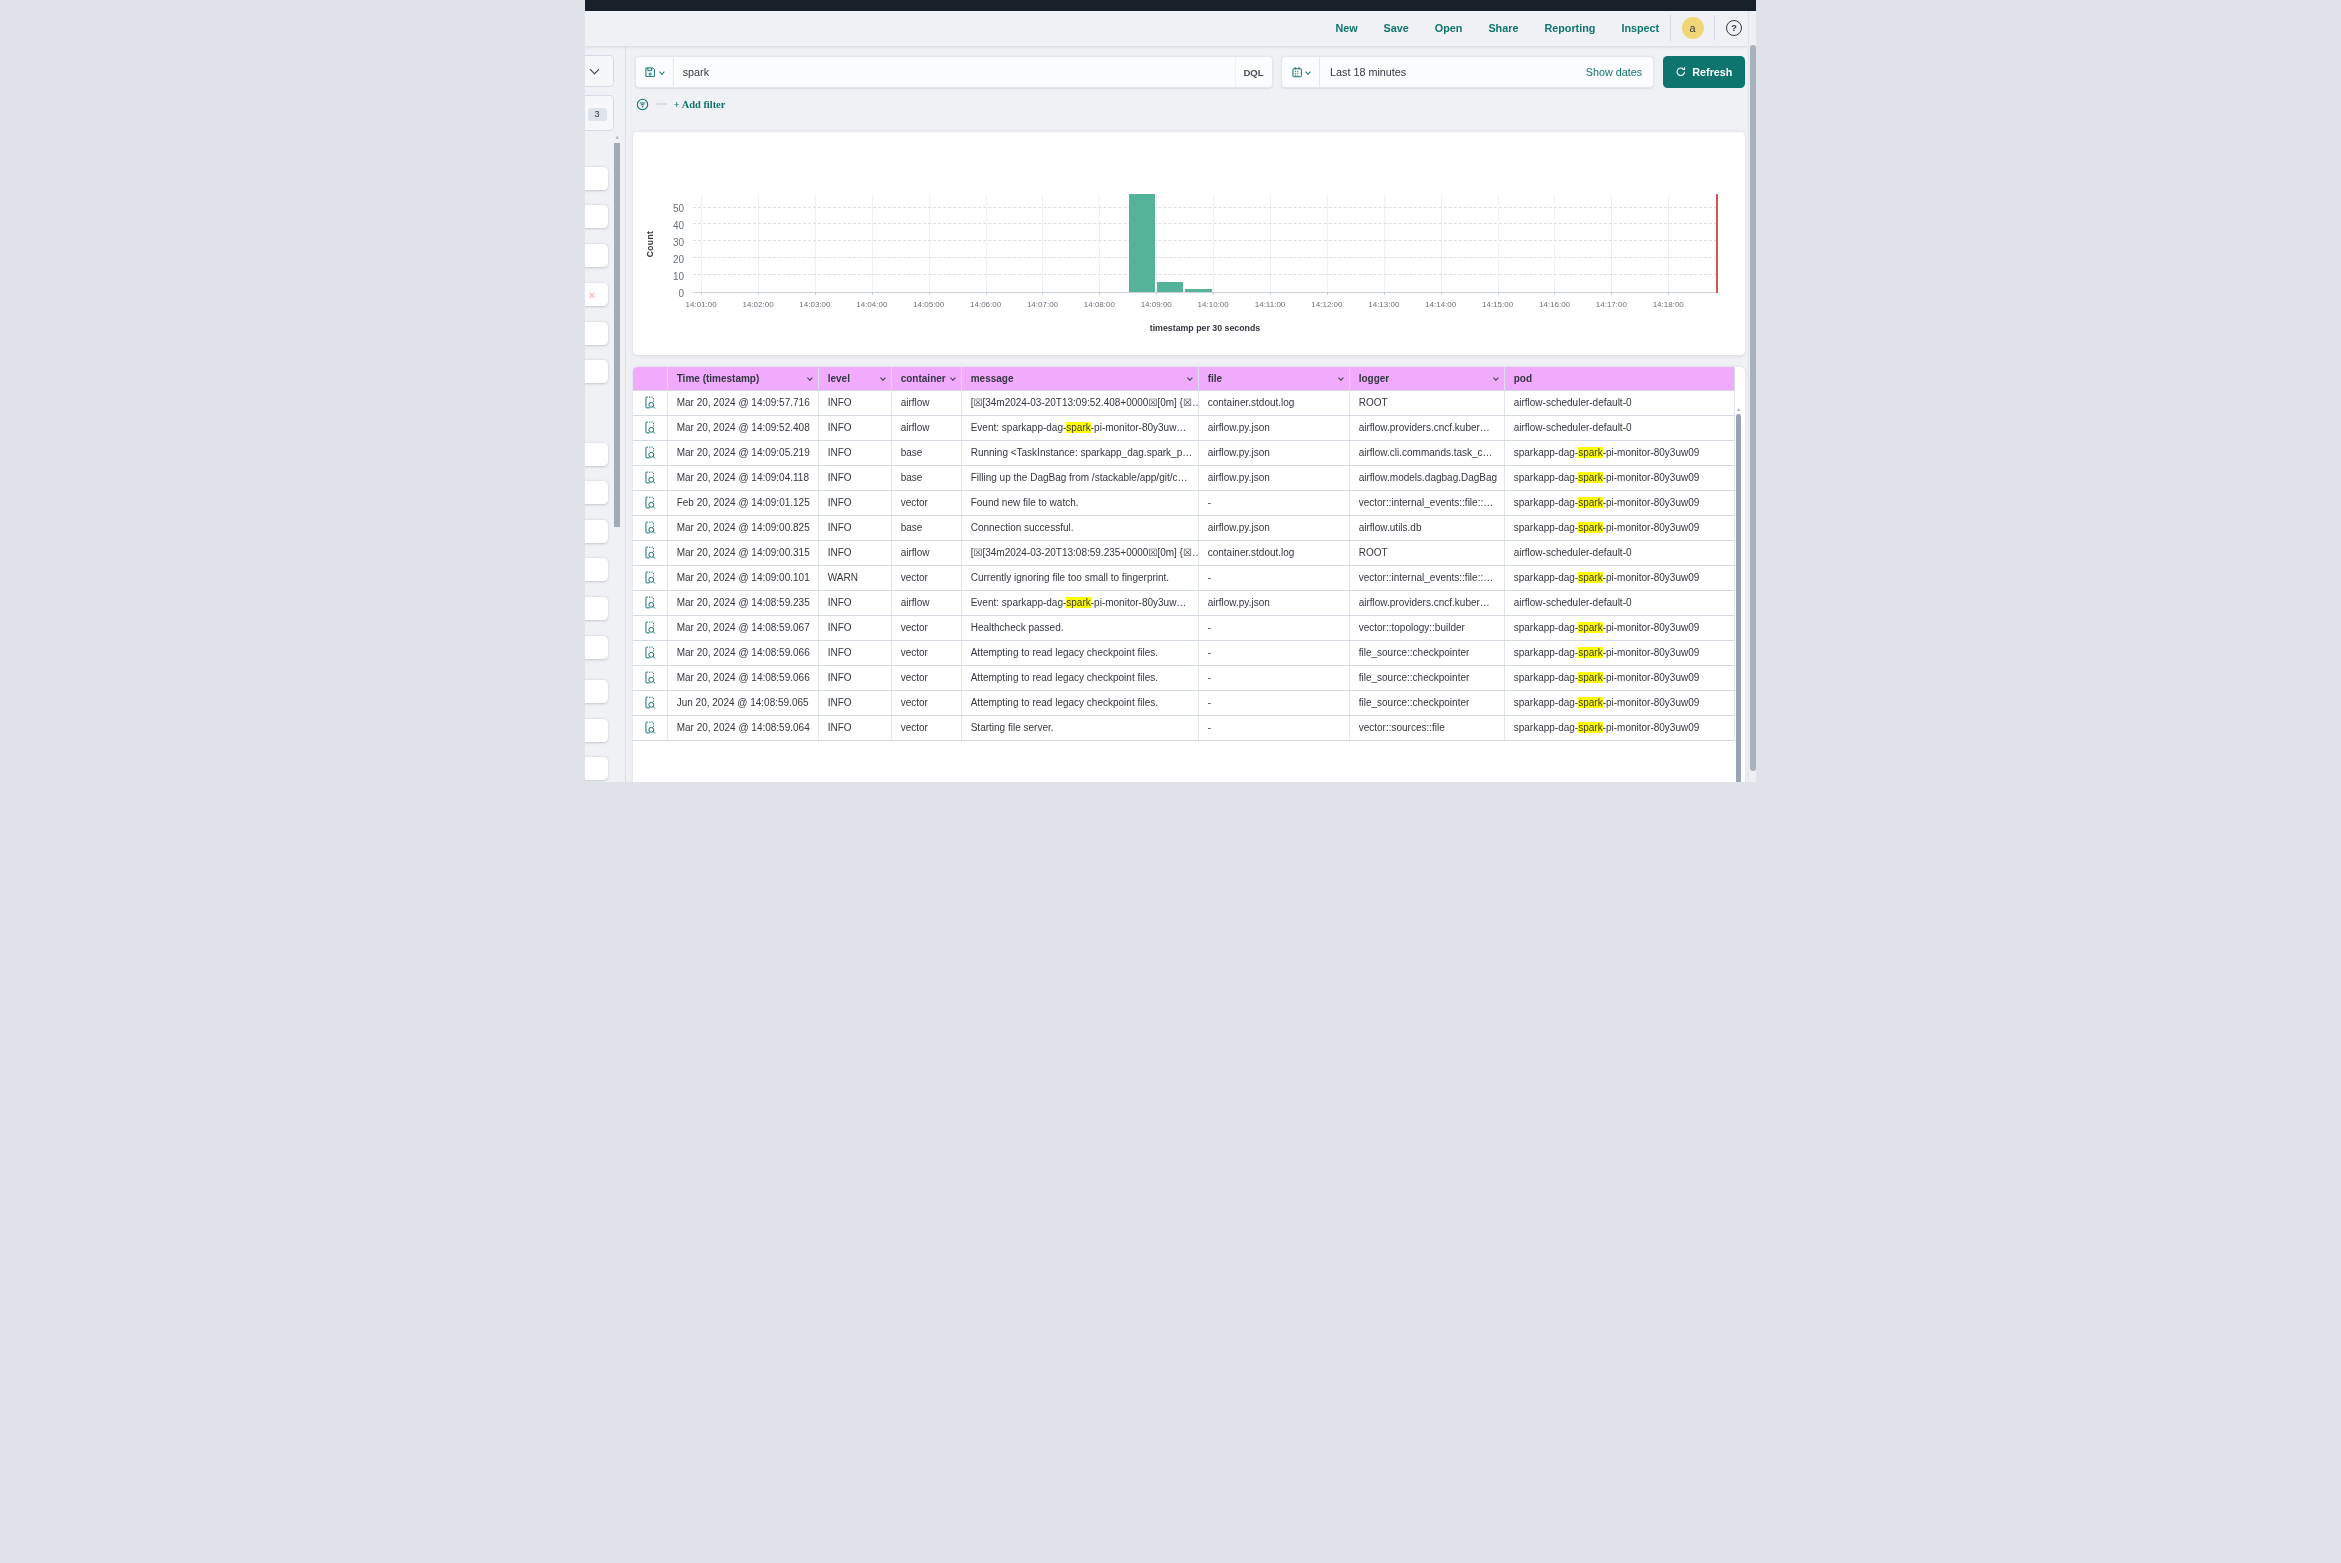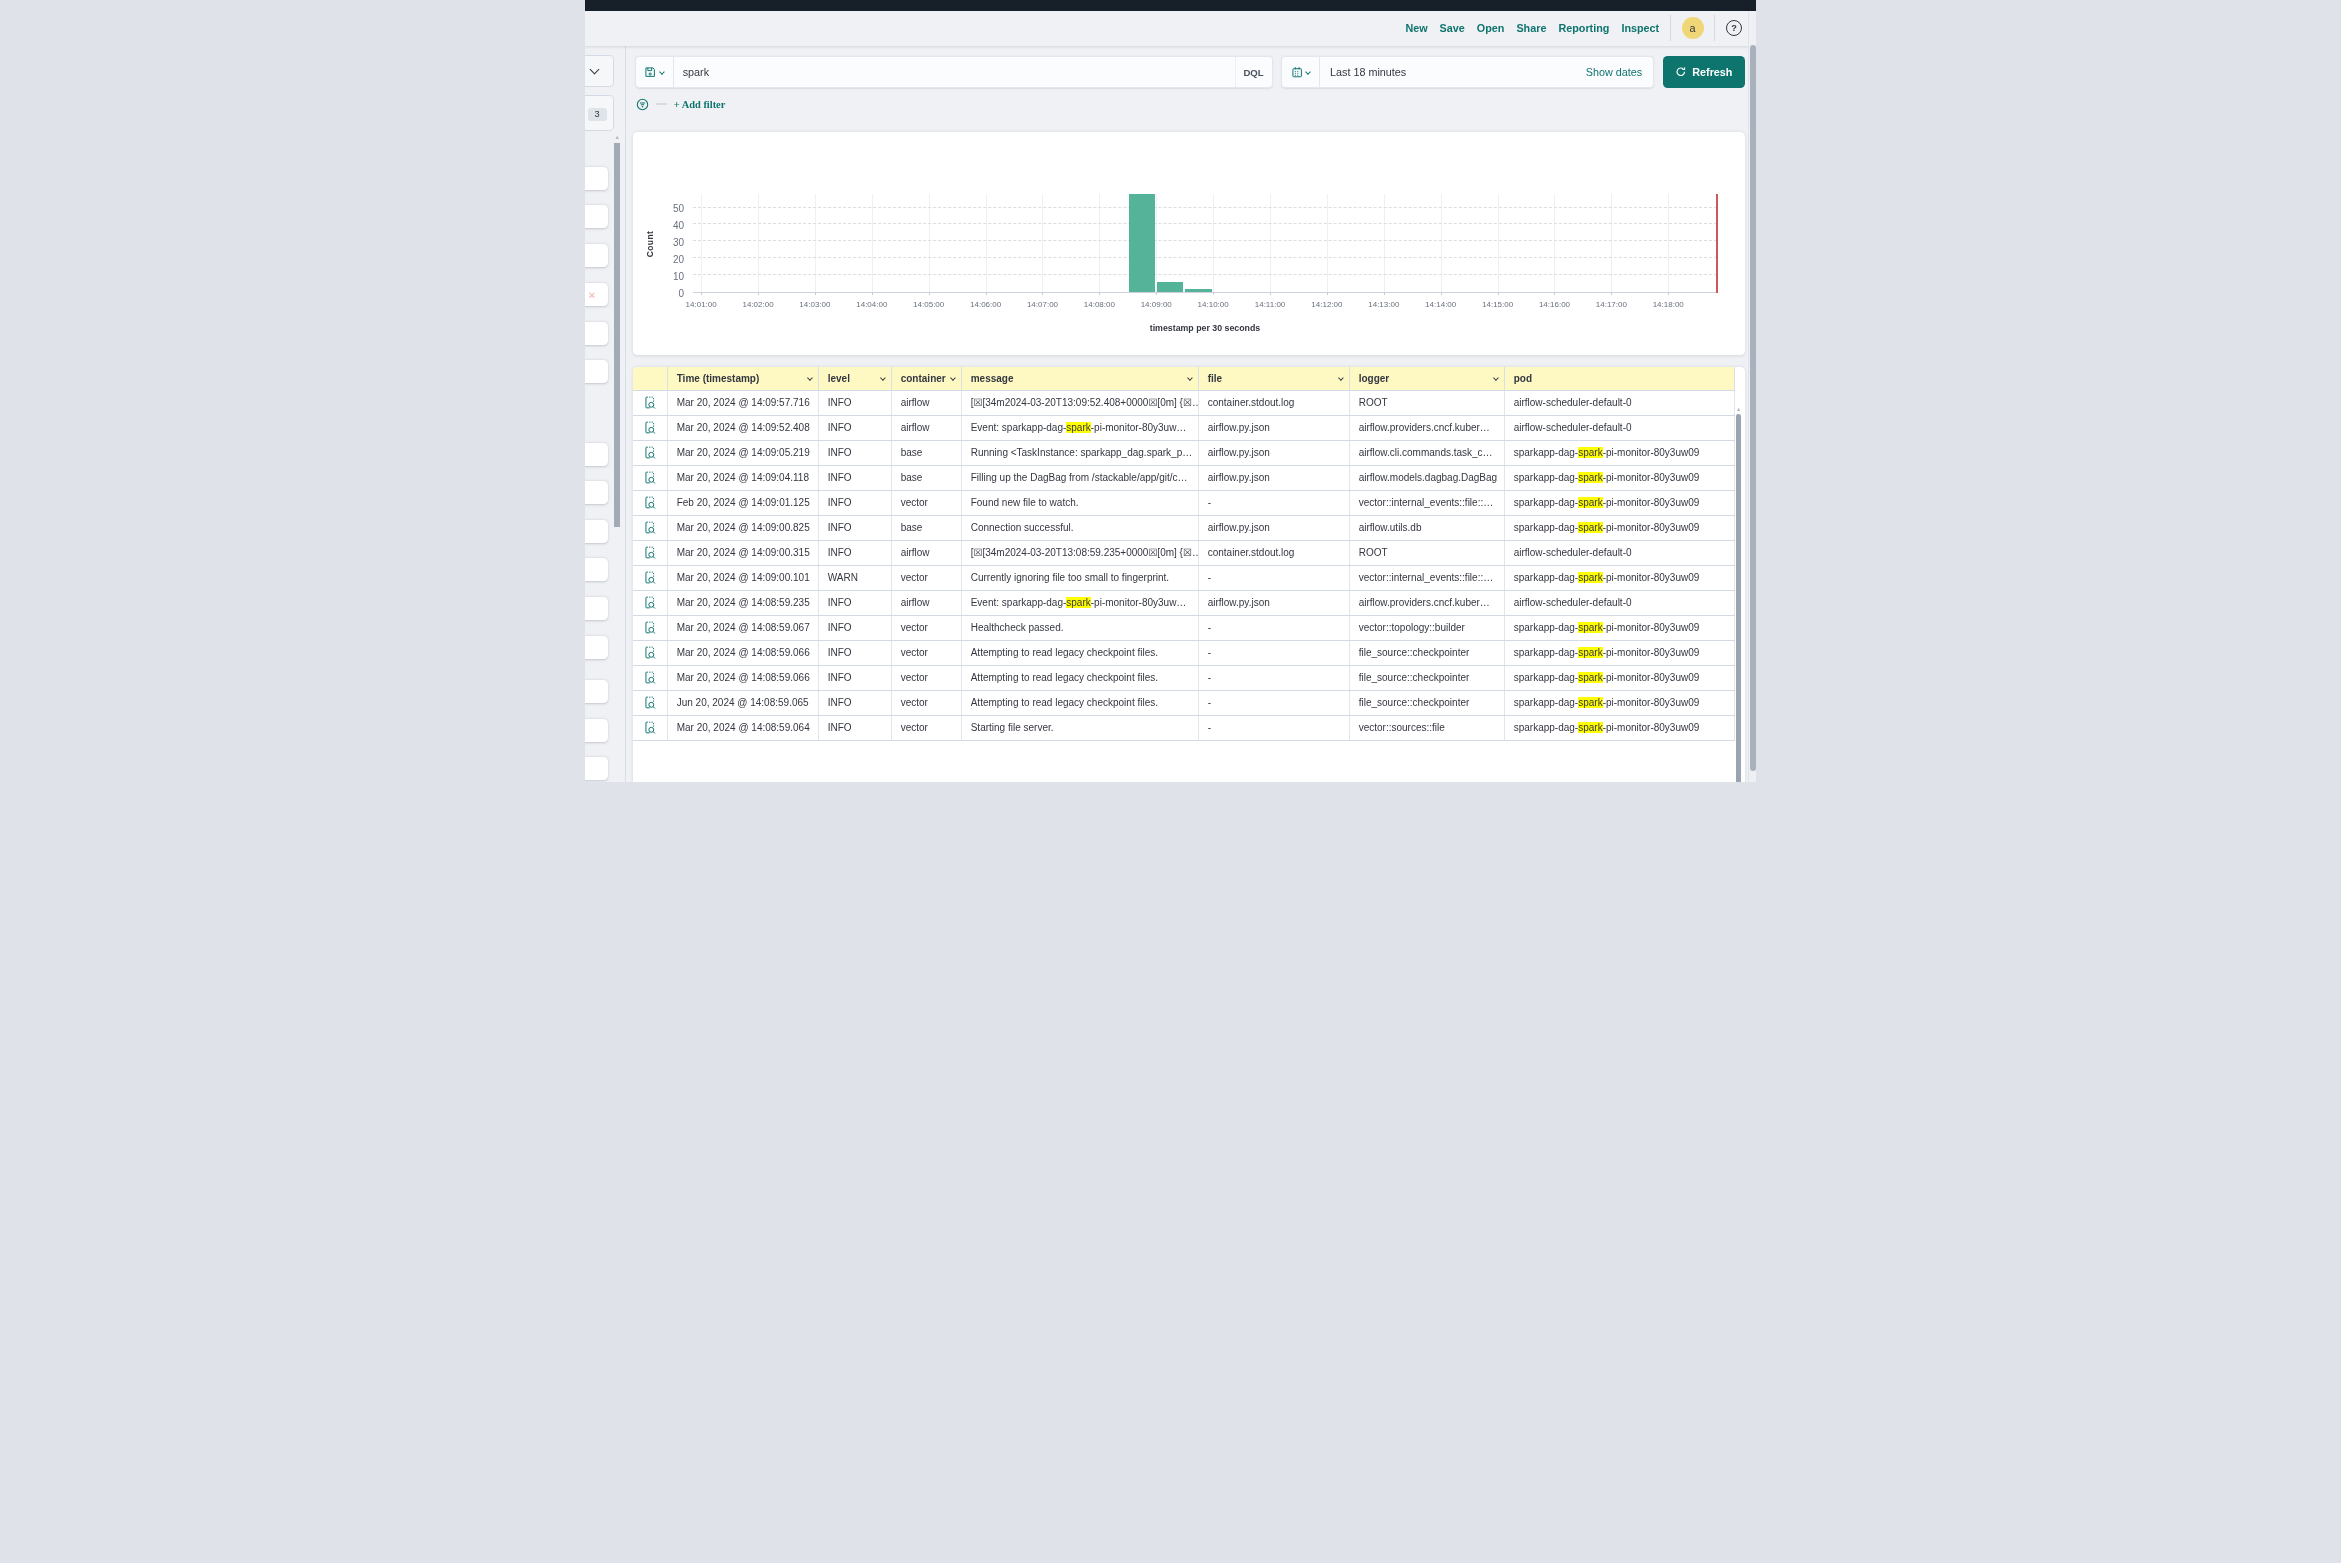--- a/index.html
+++ b/index.html
@@ -4,21 +4,21 @@
 <style>
   * { margin:0; padding:0; box-sizing:border-box; }
   html,body { background:#dfe2e8; }
   body { font-family:"Liberation Sans", sans-serif; color:#343741; }
   .app { position:relative; width:1171px; height:782px; background:#f0f1f4; overflow:hidden; margin:0 auto; }
 
   
   .topbar { position:absolute; top:0; left:0; right:0; height:10.8px; background:#172029; }
   .header { position:absolute; top:10.8px; left:0; right:0; height:35px; background:#f0f1f4;
             box-shadow:0 1.5px 2.3px rgba(80,90,110,.14); display:flex; align-items:center; z-index:30; }
-  .topnav { margin-left:auto; display:flex; align-items:center; gap:12px;padding-left:27px; }
+  .topnav { margin-left:auto; display:flex; align-items:center; gap:26px;padding-left:27px; }
   .topnav a { color:#0e746e; font-size:10.8px; font-weight:700; text-decoration:none; cursor:pointer; }
   .hdr-div { width:0.8px; height:26px; background:#d3dae6; margin:0 10.8px; }
   .avatar { width:22px; height:22px; border-radius:50%; background:#f1d677; color:#343741;
             display:flex; align-items:center; justify-content:center; font-size:10.8px; cursor:pointer; }
   .help-btn { background:none; border:none; cursor:pointer; margin-right:14px; }
   .help-q { display:flex; width:16px; height:16px; border:1.5px solid #343741; border-radius:50%;
             align-items:center; justify-content:center; font-size:9.2px; font-weight:700; color:#343741; }
 
   
   .sidebar { position:absolute; left:0; top:46px; width:41px; bottom:0; background:#f0f1f4;
@@ -97,21 +97,21 @@
   .xlabel { position:absolute; left:60px; top:191px; width:1024px; text-align:center; font-size:8.8px;
             font-weight:700; }
 
   
   .table-card { left:7px; top:321px; right:3.8px; height:507px; overflow:hidden; }
   .tbl-toolbar { height:34px; display:flex; align-items:center; gap:23px; padding-left:13px; }
   .tbl-btn { border:none; background:none; font-size:10.4px; font-weight:700; color:#343741; cursor:pointer;
              display:flex; align-items:center; gap:5.4px; font-family:"Liberation Sans",sans-serif; }
   .sort-ic { font-size:10px; font-weight:400; }
   table { border-collapse:collapse; table-layout:fixed; width:calc(100% - 9.2px); }
-  thead th { background:#fef9c3; height:23px; font-size:10px; text-align:left; padding:0 6.2px 0 9.2px;
+  thead th { background:#f0abfc; height:23px; font-size:10px; text-align:left; padding:0 6.2px 0 9.2px;
              border-right:0.8px solid #d9dee7; cursor:pointer; }
   thead th .th-inner { display:flex; align-items:center; }
   thead th .chev { width:3.8px; height:3.8px; margin-left:auto; margin-top:-1.5px; color:#343741; }
   tbody td { height:25px; font-size:10px; border-bottom:0.8px solid #d3dae6; border-right:0.8px solid #e2e6ec;
              padding:0 7.7px 0 9.2px; white-space:nowrap; overflow:hidden; }
   tbody tr:first-child td { border-top:0.8px solid #d3dae6; }
   td.c-expand, th.c-expand { padding:0; text-align:center; }
   .expand-btn { background:none; border:none; cursor:pointer; display:inline-flex; margin-top:2.3px; }
   mark { background:#ffff00; color:inherit; padding:0; }
   .tbl-scroll { position:absolute; top:37px; right:2.3px; width:7px; bottom:0; }

